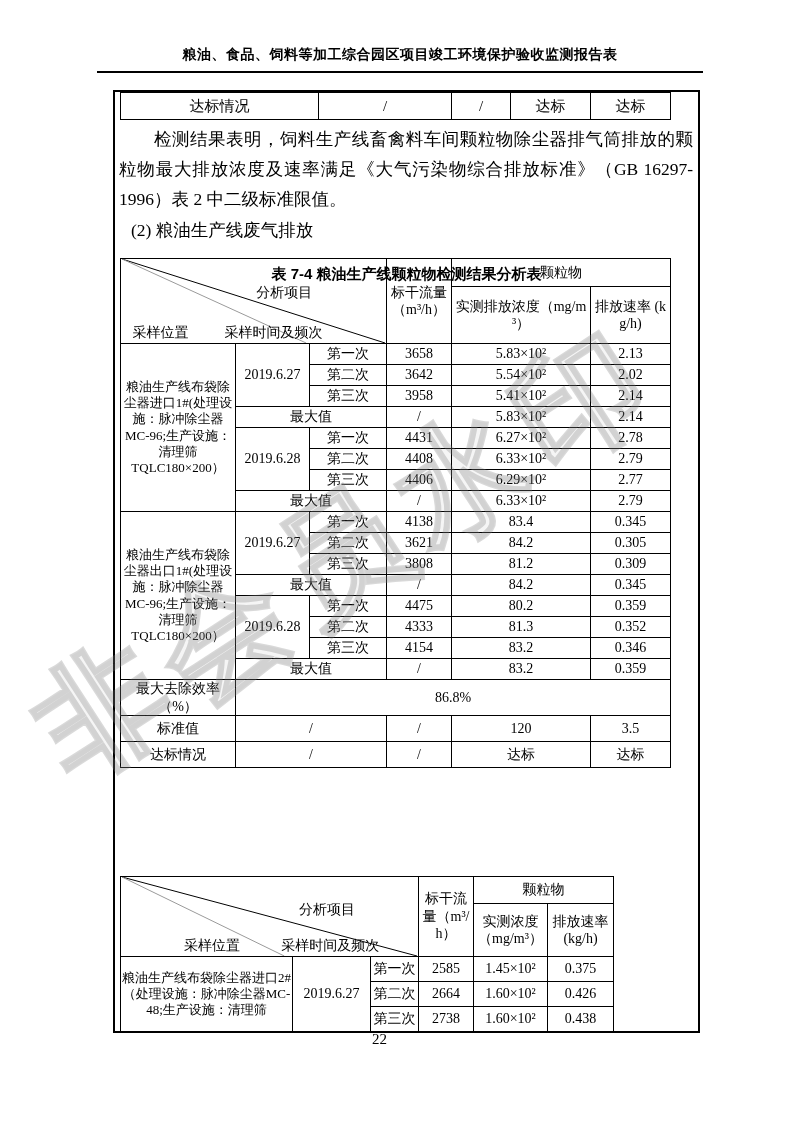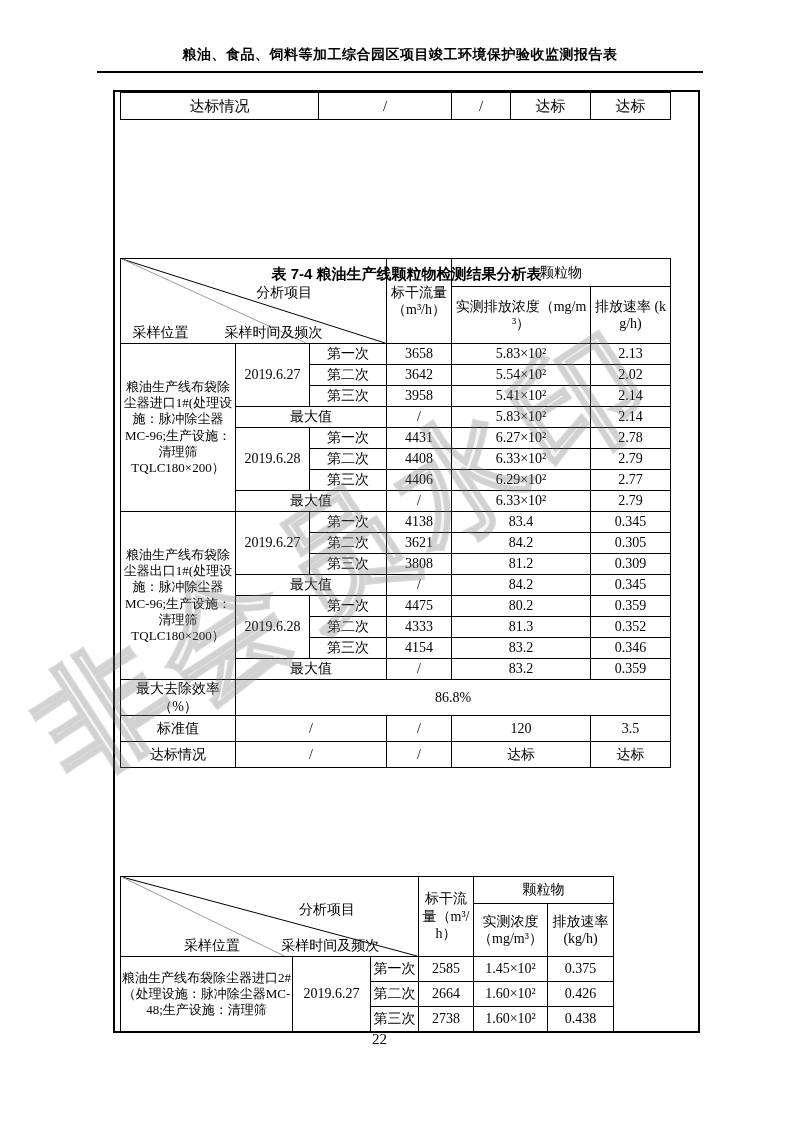--- a/index.html
+++ b/index.html
@@ -87,20 +87,22 @@
           <tr>
         <td>达标情况</td>
         <td>/</td>
         <td>/</td>
         <td>达标</td>
         <td>达标</td>
       </tr>
     </tbody>
       </table>
 
+    <p class="para p1">检测结果表明，饲料生产线畜禽料车间颗粒物除尘器排气筒排放的颗粒物最大排放浓度及速率满足《大气污染物综合排放标准》（GB 16297-1996）表 2 中二级标准限值。</p>
+    <p class="item-line">(2) 粮油生产线废气排放</p>
 
     <div class="caption cap74">表 7-4 粮油生产线颗粒物检测结果分析表</div>
 
     <table class="tbl t74">
       <colgroup>
           <col style="width:115px">
           <col style="width:74px">
           <col style="width:77px">
           <col style="width:65px">
           <col style="width:139px">

